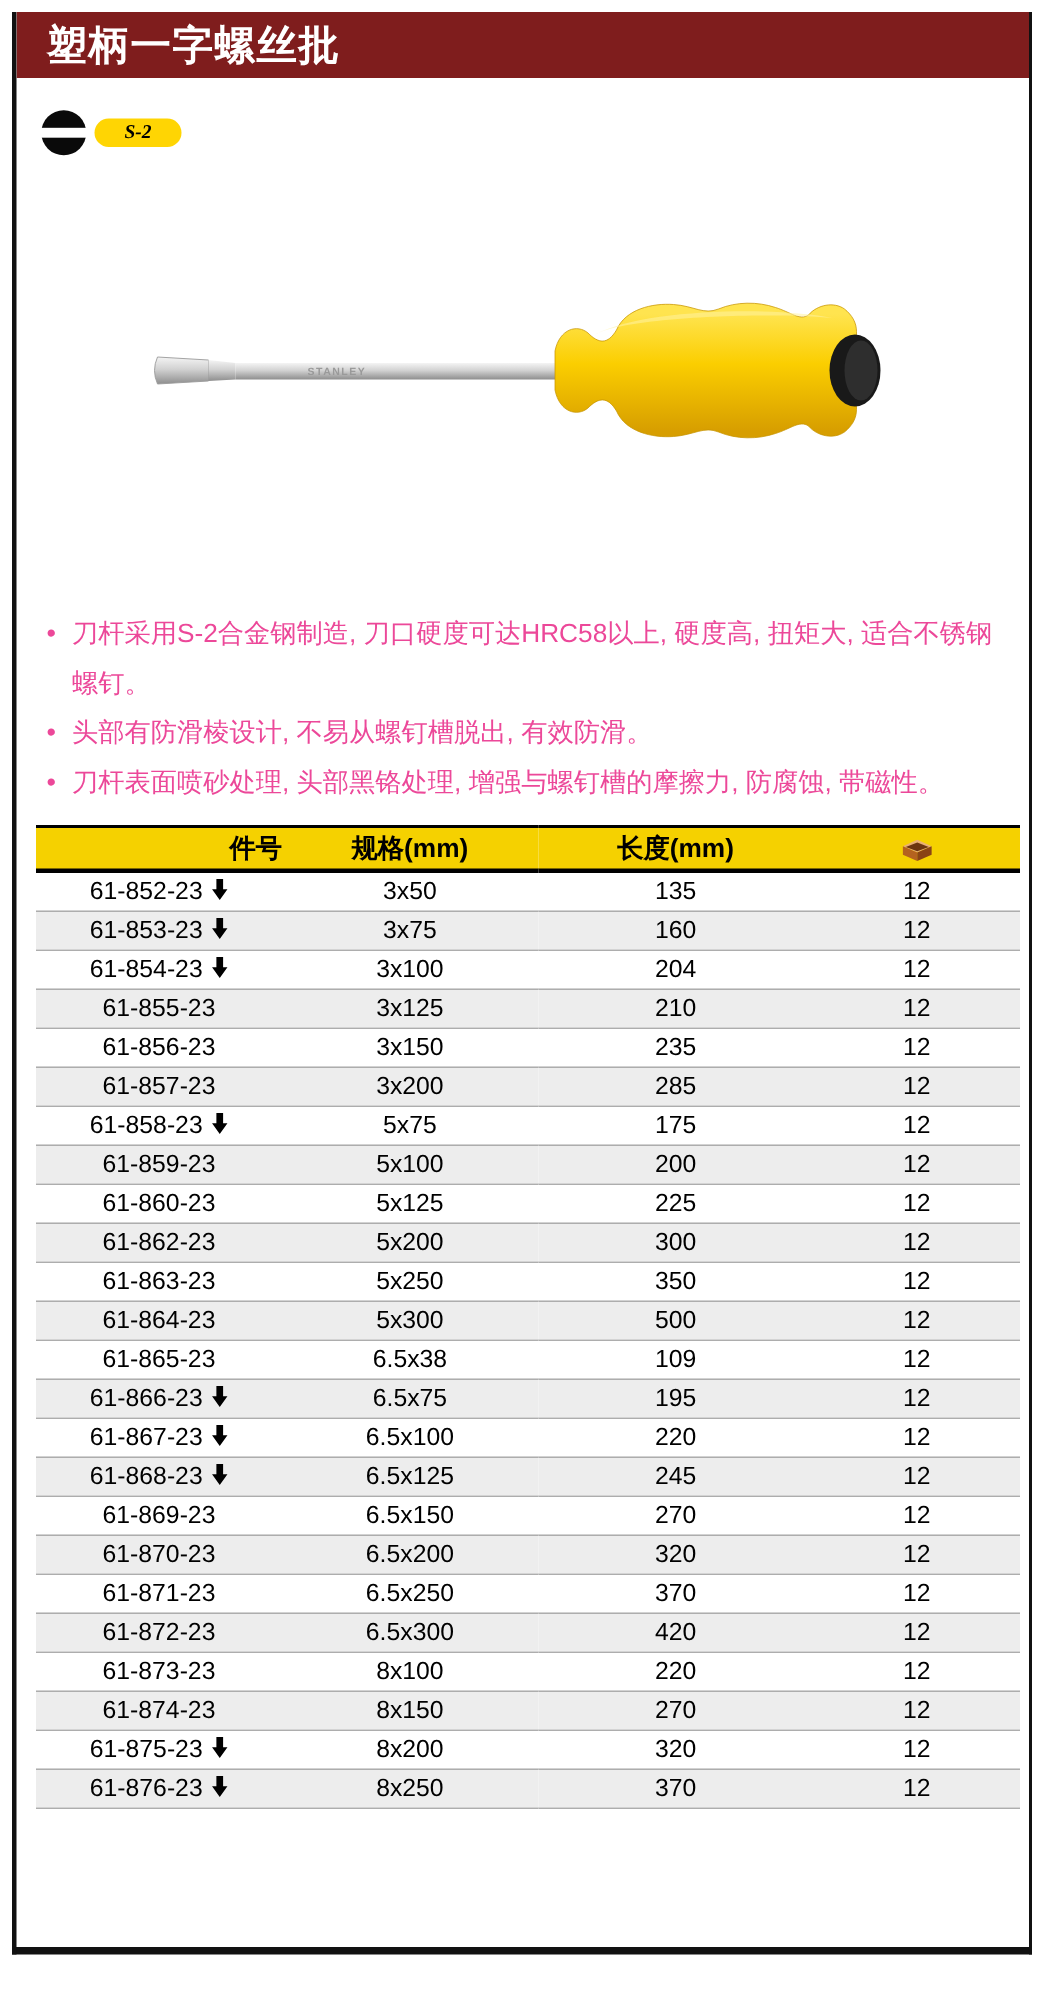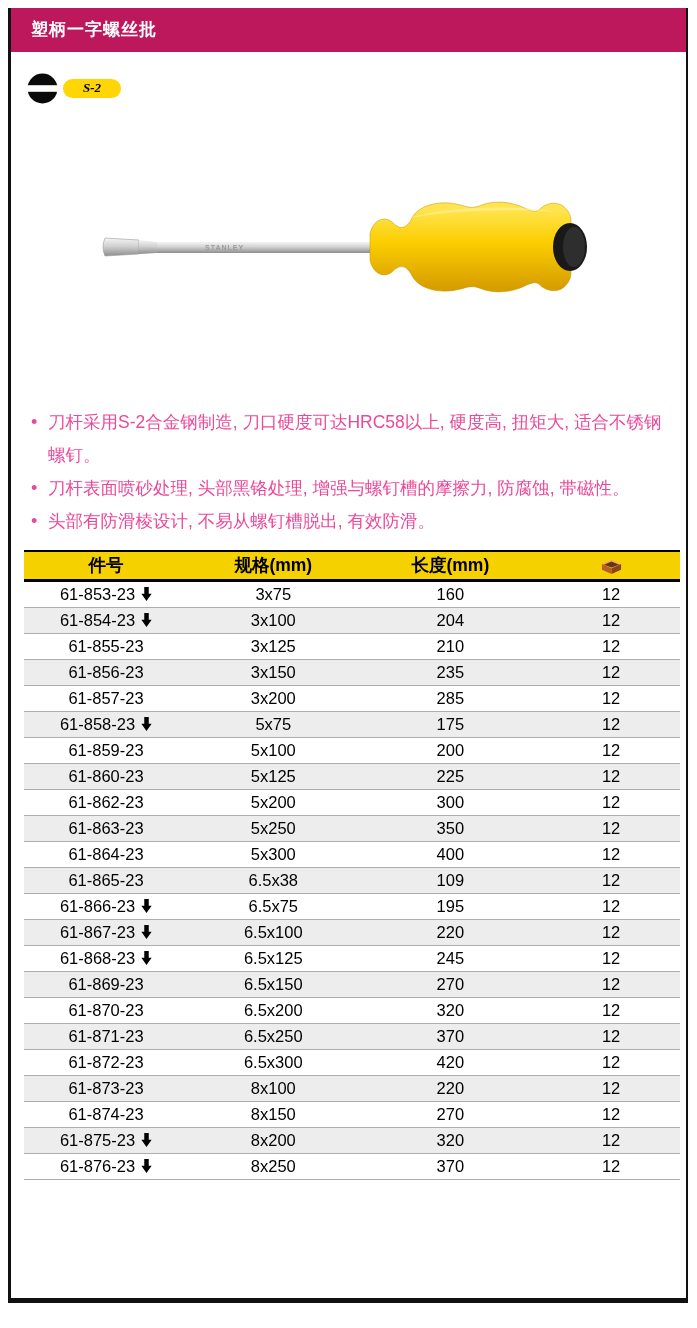--- a/index.html
+++ b/index.html
@@ -12,43 +12,43 @@
   html,body{width:697px;background:#ffffff;}
   body{font-family:"Liberation Sans","DejaVu Sans",sans-serif;color:#000;position:relative;height:1328px;}
   .frame{
     position:absolute;left:8px;top:8px;width:680px;height:1295px;
     border-left:3px solid var(--c-frame-black);
     border-right:2px solid var(--c-frame-black);
     border-bottom:5px solid var(--c-frame-black);
     background:#fff;overflow:hidden;
   }
   .title-bar{
-    height:44px;background:#be185d;color:#fff;
-    font-size:17px;font-weight:bold;line-height:44px;
+    height:44px;background:#7f1d1d;color:#fff;
+    font-size:27px;font-weight:bold;line-height:44px;
     padding-left:20px;letter-spacing:1px;
   }
   .icon-row{display:flex;align-items:center;margin:20px 0 0 16px;height:32px;}
   .tip-icon{width:31px;height:31px;display:block;}
   .pill{
     margin-left:5px;width:58px;height:19px;border-radius:10px;
     background:var(--c-accent-yellow);
     display:flex;align-items:center;justify-content:center;
     font-size:13px;font-weight:bold;font-style:italic;color:#000;font-family:Liberation Serif, serif;
   }
   .product{display:block;margin:86px 0 0 86px;width:520px;height:120px;}
   .features{list-style:none;margin:96px 14px 0 18px;font-size:17.5px;line-height:33px;color:#ec4899;}
   .features li{padding-left:19px;position:relative;}
   .features li::before{content:"\2022";position:absolute;left:2px;top:0;font-size:18px;}
   table.parts{border-collapse:collapse;margin:12px 0 0 13px;width:656px;table-layout:fixed;}
   table.parts thead tr{
     background:var(--c-header-yellow);height:29px;
     border-top:2px solid #000;border-bottom:3px solid #000;
   }
   table.parts th{font-size:17.5px;font-weight:bold;text-align:center;padding:0;}
-  table.parts th.c1{width:25%;} table.parts th.c2{width:26%;}
+  table.parts th.c1{width:25%;text-align:right;} table.parts th.c2{width:26%;}
   table.parts th.c3{width:28%;} table.parts th.c4{width:21%;}
   table.parts tbody tr{height:25px;border-bottom:1px solid #ADADAD;background:#fff;}
   table.parts tbody tr:nth-child(even){background:var(--c-row-alt);}
   table.parts td{font-size:16.5px;text-align:center;padding:0;line-height:25px;white-space:nowrap;}
   .dn-arrow{width:11px;height:14px;margin-left:6px;vertical-align:-1px;fill:#000;}
   .carton{width:23px;height:18px;display:inline-block;vertical-align:middle;}
   .shaft-brand{font-size:7px;fill:#9a9a9a;letter-spacing:1px;font-weight:bold;}
 </style>
 </head>
 <body>
@@ -108,42 +108,50 @@
       Z"></path>
 
     <path fill="#fff3a0" opacity="0.55" d="M300,33 C320,21 420,18 458,22 C420,14 330,16 300,33 Z"></path>
 
     <ellipse cx="473" cy="57" rx="17" ry="24" fill="#191919"></ellipse>
     <ellipse cx="477" cy="57" rx="11" ry="20" fill="#2e2e2e"></ellipse>
   </svg>
 
   <ul class="features">
       <li>刀杆采用S-2合金钢制造, 刀口硬度可达HRC58以上, 硬度高, 扭矩大, 适合不锈钢螺钉。</li>
+      <li>头部有防滑棱设计, 不易从螺钉槽脱出, 有效防滑。</li>
       <li>刀杆表面喷砂处理, 头部黑铬处理, 增强与螺钉槽的摩擦力, 防腐蚀, 带磁性。</li>
-      <li>头部有防滑棱设计, 不易从螺钉槽脱出, 有效防滑。</li>
     </ul>
 
   <table class="parts">
     <thead>
       <tr>
         <th class="c1">件号</th>
         <th class="c2">规格(mm)</th>
         <th class="c3">长度(mm)</th>
         <th class="c4">
           <svg class="carton" viewBox="0 0 24 18">
             <path d="M2,7 L12,2.6 L22,7 L12,11.4 Z" fill="#E9B075"></path>
             <path d="M4,7.6 L12,4.4 L20,7.6 L12,10.6 Z" fill="#6B3410"></path>
             <path d="M2,7 L12,11.4 L12,17.4 L2,13 Z" fill="#B4621F"></path>
             <path d="M12,11.4 L22,7 L22,13 L12,17.4 Z" fill="#8A4415"></path>
           </svg>
         </th>
       </tr>
     </thead>
     <tbody>
         <tr>
+          <td>61-852-23<svg class="dn-arrow" viewBox="0 0 11 15">
+              <path d="M3.1 0h4.8v7.3H11L5.5 15 0 7.3h3.1z"></path>
+            </svg></td>
+          <td>3x50</td>
+          <td>135</td>
+          <td>12</td>
+        </tr>
+        <tr>
           <td>61-853-23<svg class="dn-arrow" viewBox="0 0 11 15">
               <path d="M3.1 0h4.8v7.3H11L5.5 15 0 7.3h3.1z"></path>
             </svg></td>
           <td>3x75</td>
           <td>160</td>
           <td>12</td>
         </tr>
         <tr>
           <td>61-854-23<svg class="dn-arrow" viewBox="0 0 11 15">
               <path d="M3.1 0h4.8v7.3H11L5.5 15 0 7.3h3.1z"></path>
@@ -198,21 +206,21 @@
         </tr>
         <tr>
           <td>61-863-23</td>
           <td>5x250</td>
           <td>350</td>
           <td>12</td>
         </tr>
         <tr>
           <td>61-864-23</td>
           <td>5x300</td>
-          <td>400</td>
+          <td>500</td>
           <td>12</td>
         </tr>
         <tr>
           <td>61-865-23</td>
           <td>6.5x38</td>
           <td>109</td>
           <td>12</td>
         </tr>
         <tr>
           <td>61-866-23<svg class="dn-arrow" viewBox="0 0 11 15">

